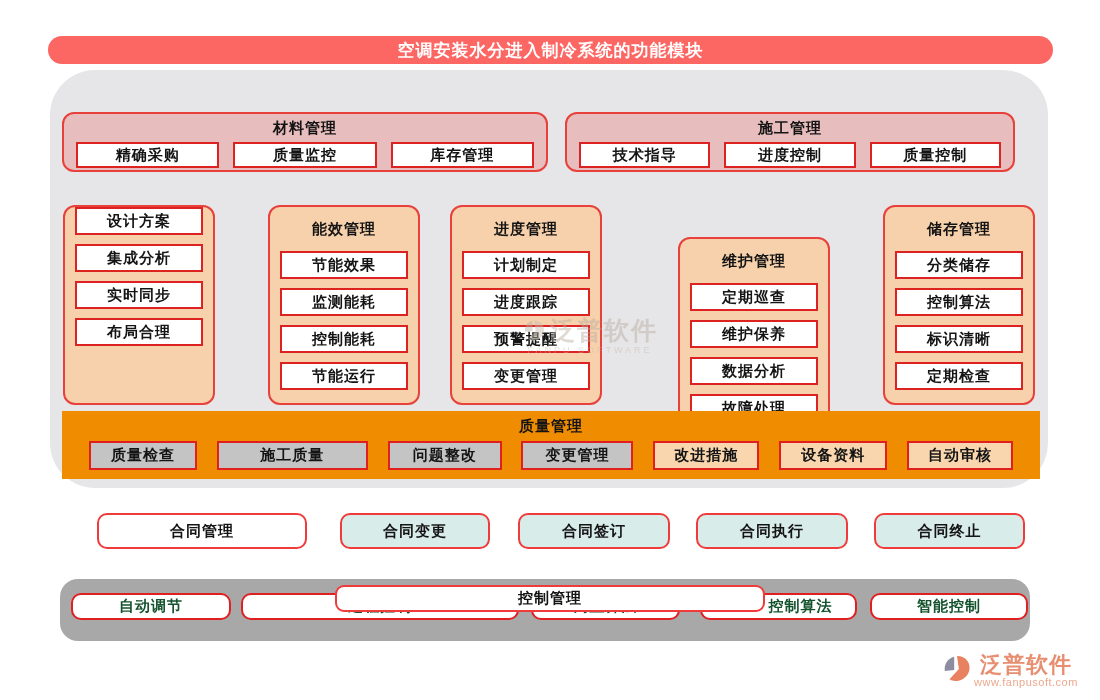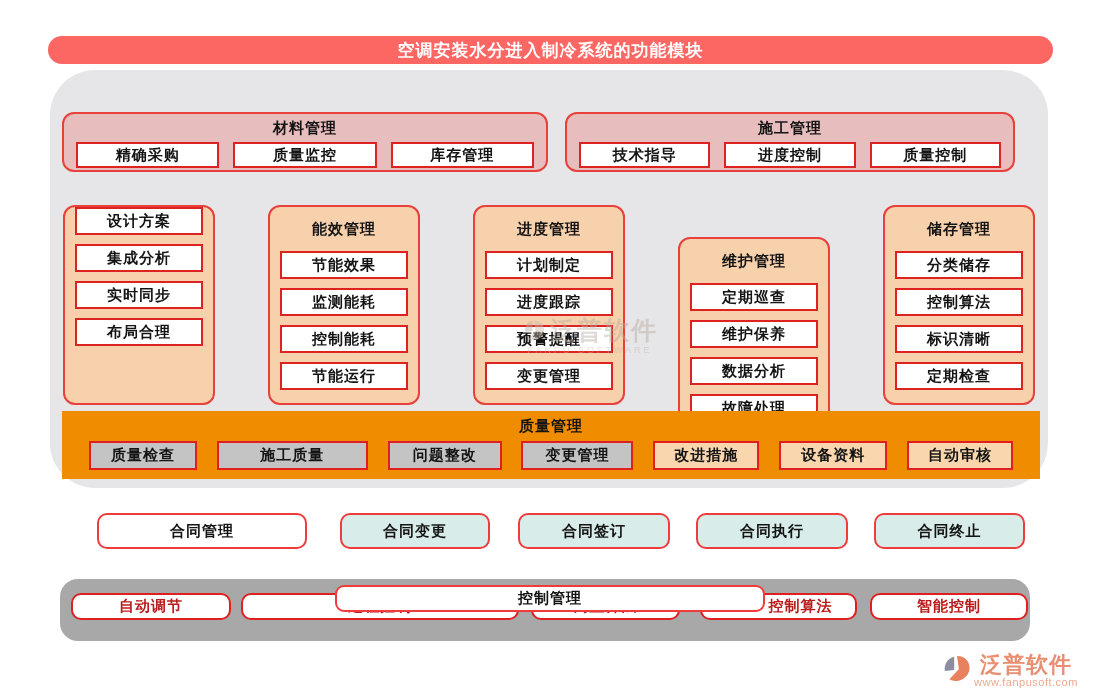--- a/index.html
+++ b/index.html
@@ -73,21 +73,21 @@
     left:335px;top:561px;width:430px;height:27px;background:#ffffff;border:2px solid #ef3b3b;border-radius:9px;
     display:flex;align-items:center;justify-content:center;font-size:15px;font-weight:bold;color:#141414;
     letter-spacing:1px;z-index:6;margin-top:24px;
   }
   
   .bbar{
     left:60px;top:579px;width:970px;height:62px;background:#a8a8a8;border-radius:18px;z-index:4;
   }
   .bitem{
     position:absolute;top:14px;height:27px;background:#ffffff;border:2px solid #e02020;border-radius:10px;
-    display:flex;align-items:center;justify-content:center;font-size:15px;font-weight:bold;color:#b91c1c;
+    display:flex;align-items:center;justify-content:center;font-size:15px;font-weight:bold;color:#14532d;
     letter-spacing:1px;box-sizing:border-box;
   }
   
   .wm{
     left:522px;top:314px;z-index:8;opacity:0.45;pointer-events:none;
     display:flex;flex-direction:column;align-items:center;color:#b9aca1;
   }
   .wm-row{display:flex;align-items:center;gap:4px;}
   .wm-icon{width:24px;height:24px;}
   .wm-brand{font-size:25px;font-weight:bold;letter-spacing:2px;}
@@ -136,21 +136,21 @@
 <div class="abs col" style="left:268px;">
   <div class="chead">能效管理</div>
   <div class="citems">
     <div class="wbox">节能效果</div>
     <div class="wbox">监测能耗</div>
     <div class="wbox">控制能耗</div>
     <div class="wbox">节能运行</div>
   </div>
 </div>
 
-<div class="abs col" style="left:473px;">
+<div class="abs col" style="left:450px;">
   <div class="chead">进度管理</div>
   <div class="citems">
     <div class="wbox">计划制定</div>
     <div class="wbox">进度跟踪</div>
     <div class="wbox">预警提醒</div>
     <div class="wbox">变更管理</div>
   </div>
 </div>
 
 <div class="abs col" style="left:678px;margin-top:32px;">

